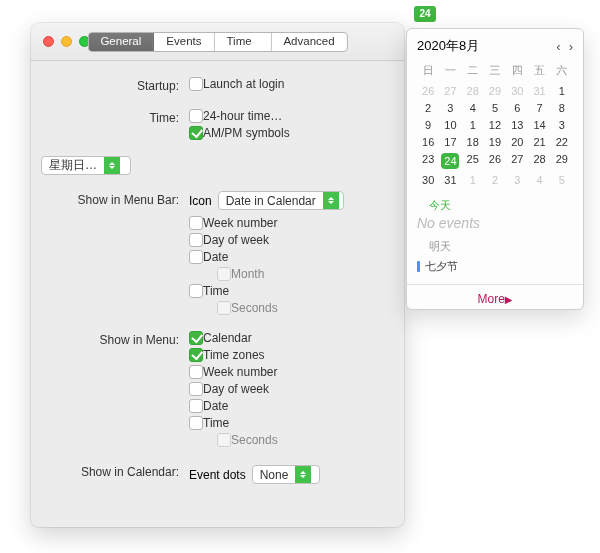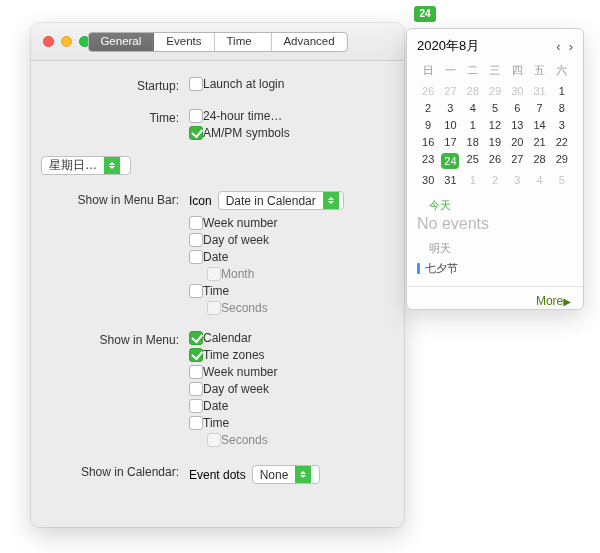--- a/index.html
+++ b/index.html
@@ -56,21 +56,21 @@
   .row { display:flex; align-items:flex-start; margin-bottom:4px; }
   .row .lab {
     width: 148px; text-align: right;
     padding-right: 10px;
     color:#333;
     padding-top:2px;
     font-size:12px;
   }
   .row .ctrl { flex:1; display:flex; flex-direction:column; gap:3px; }
   .chk { display:flex; align-items:center; font-size:12px; color:#333; }
-  .chk.indent { margin-left:18px; color:#888; }
+  .chk.indent { margin-left:28px; color:#888; }
   .chk.indent .box { border-color:#d0d0d0; background:#f4f4f4; }
   .box {
     width:14px; height:14px; border:1px solid #b5b5b5;
     border-radius:3px; background:#fff;
     display:flex; align-items:center; justify-content:center;
   }
   .box.on { background:#3fb63f; border-color:#37a537; }
   .box.on::after {
     content:""; width:5px; height:8px; border:solid #fff;
     border-width:0 2px 2px 0; transform:rotate(40deg) translateY(-1px);
@@ -121,27 +121,27 @@
   .cal .dow { color:#999; padding:2px 0 4px; }
   .cal .d { padding:2.5px 0; color:#333; }
   .cal .d.out { color:#c6c6c6; }
   .cal .d.today span {
     display:inline-block; width:18px; height:16px; line-height:16px;
     background:#3fb63f; color:#fff; border-radius:4px;
   }
   .pop .sec { margin-top:6px; font-size:11px; }
   .pop .sec .hdr { color:#3fb63f; padding:4px 0 2px;margin-left:12px; }
   .pop .sec .hdr.gray { color:#999; }
-  .pop .noevt { color:#bbb; padding-bottom:4px; font-size:16px;}
+  .pop .noevt { color:#bbb; font-style:italic; padding-bottom:4px; font-size:14px;}
   .pop .evt { display:flex; align-items:center; gap:5px; padding:3px 0 6px; color:#444; }
   .pop .evt .bar { width:3px; height:11px; background:#4a90ff; border-radius:1px;}
   .pop .more {
     margin:4px -10px 5px; border-top:1px solid #e2e2e2;
-    display:flex; align-items:center; justify-content:flex-end;
-    padding:7px 12px; font-size:12px; color:#4d7c0f;
+    display:flex; align-items:center; justify-content:center;
+    padding:7px 12px; font-size:12px; color:#be185d;
   }
   .pop .more .tri { font-size:10px; }
 </style>
 </head>
 <body>
 
 <div class="prefs">
   <div class="titlebar">
     <div class="traffic">
       <div class="dot red"></div>

